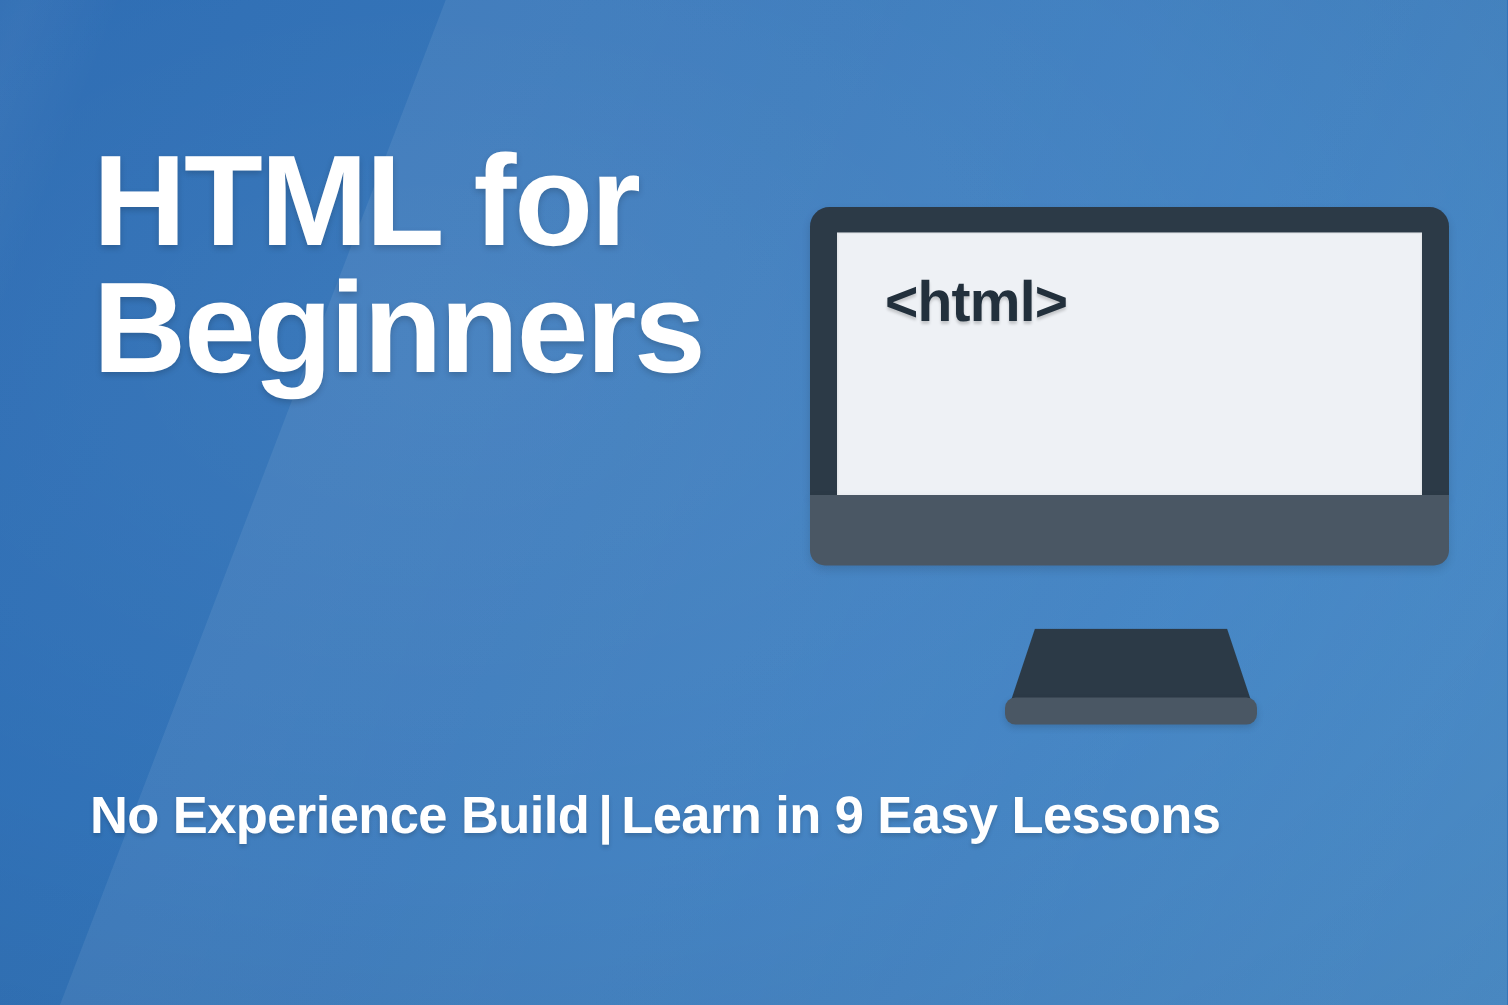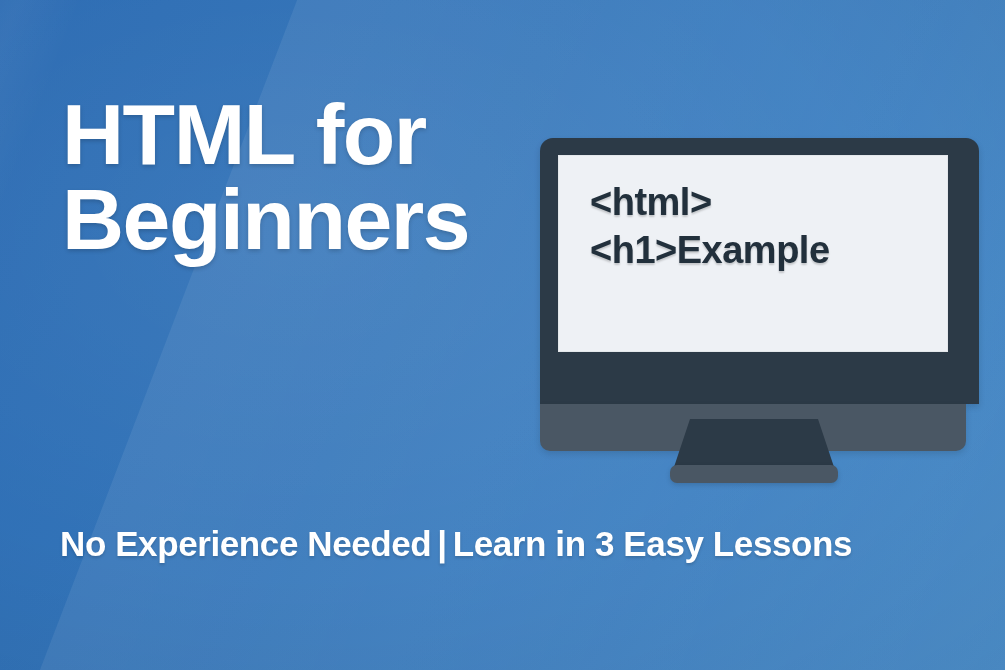--- a/index.html
+++ b/index.html
@@ -101,25 +101,24 @@
   
   .monitor {
     position: absolute;
     left: 540px;
     top: 138px;
   }
 
   .monitor-body {
     position: relative;
     width: 426px;
-    height: 266px;
+    height: 192px;
     background: #2c3a47;
     border-radius: 13px 13px 0 0;
     box-shadow: 0 3px 6px rgba(0,0,0,0.14);
-    padding-left: 13px;
   }
 
   .screen {
     position: absolute;
     left: 18px;
     top: 17px;
     width: 390px;
     height: 197px;
     background: #eef1f5;
     box-shadow: inset 0 0 0 1px rgba(0,0,0,0.04);
@@ -176,29 +175,28 @@
   <div class="diag-band"></div>
   <div class="diag-band2"></div>
   <div class="vignette"></div>
 
   <div class="text-block">
     <h1 class="headline">HTML for
 Beginners</h1>
   </div>
 
   <div class="tagline">
-    <span>No Experience Needed</span><span class="sep">|</span><span>Learn in 3 Easy Lessons</span>
+    <span>No Experience Build</span><span class="sep">|</span><span>Learn in 9 Easy Lessons</span>
   </div>
 
   <div class="monitor">
     <div class="monitor-body">
       <div class="screen">
         <div class="code">
           <span class="line">&lt;html&gt;</span>
-          <span class="line">&lt;h1&gt;Example</span>
         </div>
       </div>
     </div>
     <div class="monitor-chin"></div>
   </div>
 
   <div class="neck"></div>
   <div class="stand-base"></div>
 
 </div>

